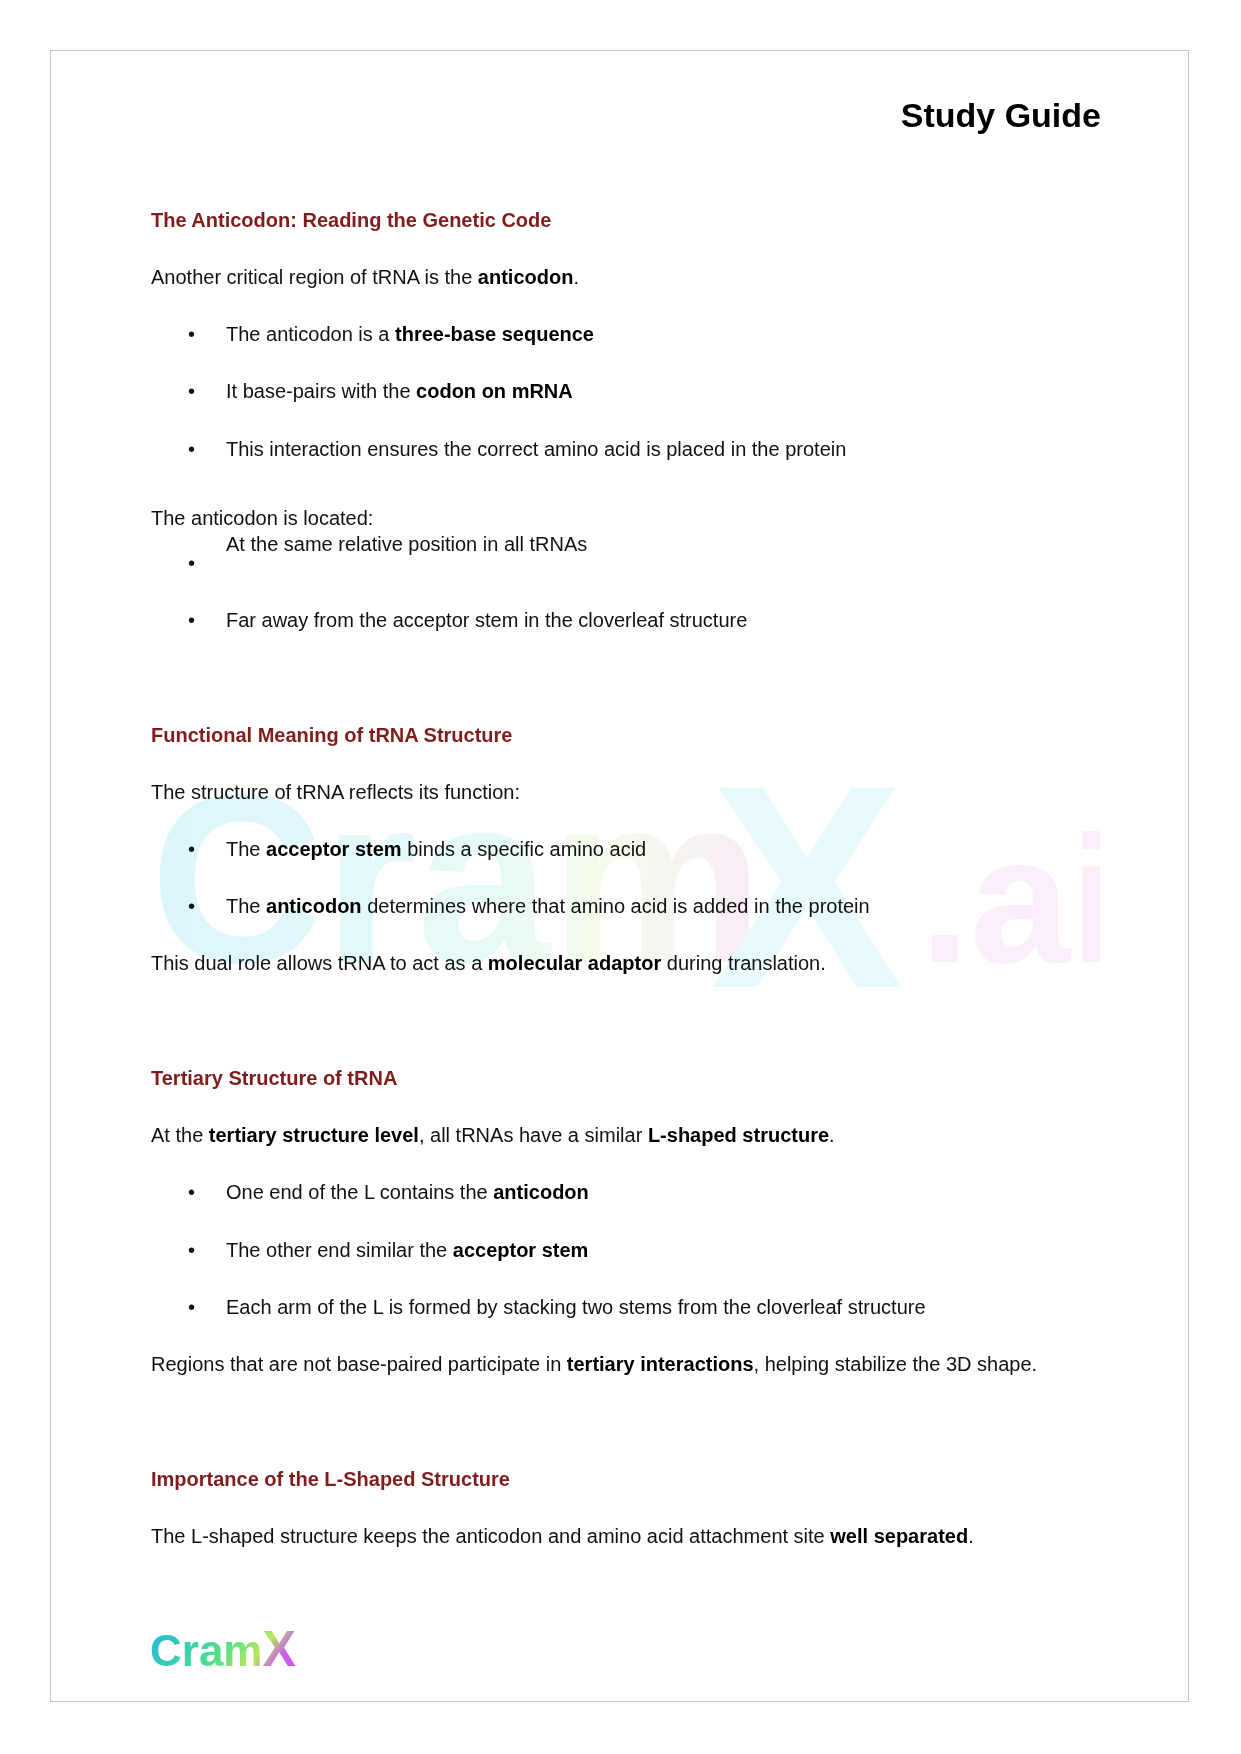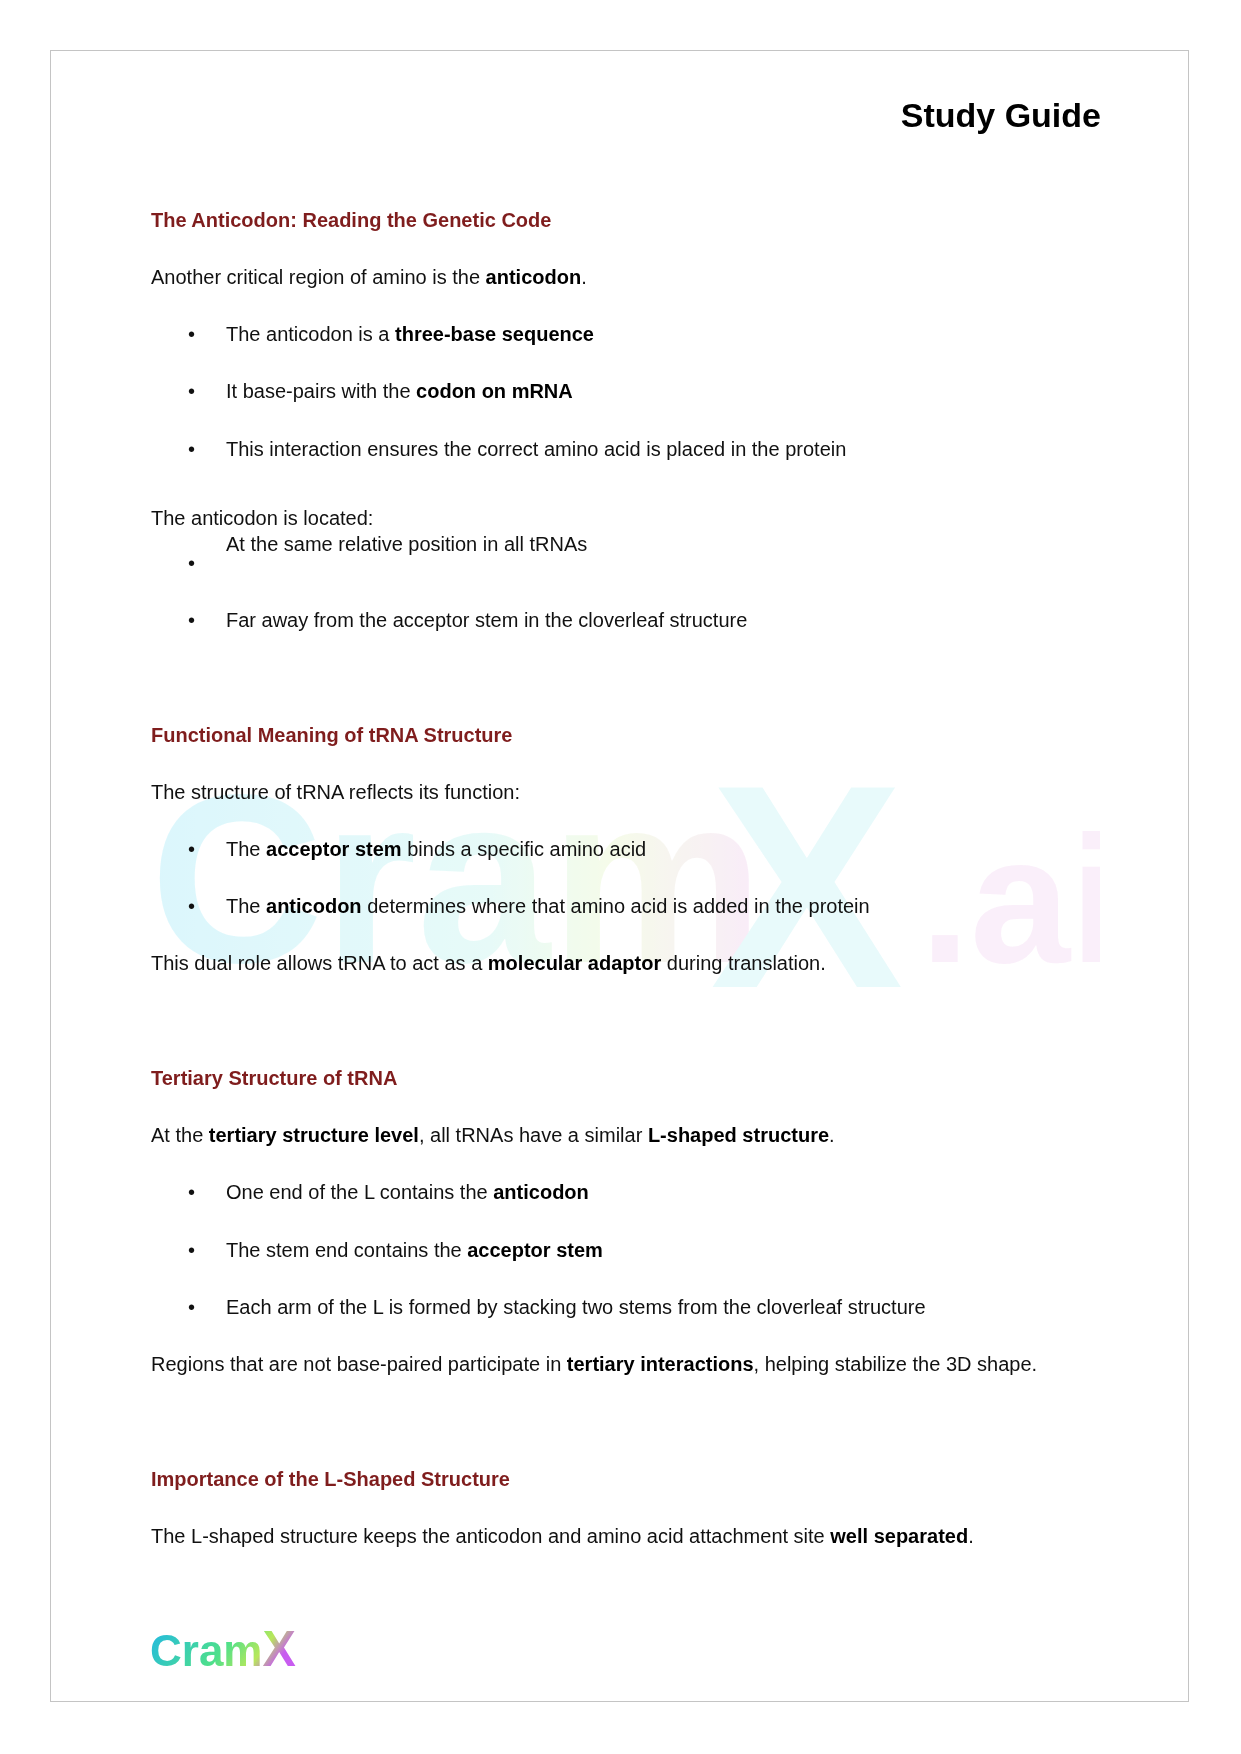--- a/index.html
+++ b/index.html
@@ -29,21 +29,21 @@
     </linearGradient>
   </defs>
   <text x="0" y="200" font-family="Liberation Sans, sans-serif" font-weight="bold" font-size="240" fill="url(#wg)">Cram</text>
   <text x="560" y="225" font-family="Liberation Sans, sans-serif" font-weight="bold" font-size="290" fill="#d6f6f8">X</text>
   <text x="770" y="200" font-family="Liberation Sans, sans-serif" font-weight="bold" font-size="180" fill="#f7e2f6">.ai</text>
 </svg>
 
 <div class="title">Study Guide</div>
 
 <div class="line h" style="top:208px">The Anticodon: Reading the Genetic Code</div>
-<div class="line" style="top:265px"><span>Another critical region of amino is the </span><b>anticodon</b><span>.</span></div>
+<div class="line" style="top:265px"><span>Another critical region of tRNA is the </span><b>anticodon</b><span>.</span></div>
 
 <div class="bullet" style="top:322px">•</div>
 <div class="line btext" style="top:322px"><span>The anticodon is a </span><b>three-base sequence</b></div>
 <div class="bullet" style="top:379px">•</div>
 <div class="line btext" style="top:379px"><span>It base-pairs with the </span><b>codon on mRNA</b></div>
 <div class="bullet" style="top:437px">•</div>
 <div class="line btext" style="top:437px">This interaction ensures the correct amino acid is placed in the protein</div>
 
 <div class="line" style="top:506px">The anticodon is located:</div>
 <div class="bullet" style="top:551px">•</div>
@@ -57,21 +57,21 @@
 <div class="line btext" style="top:837px"><span>The </span><b>acceptor stem</b><span> binds a specific amino acid</span></div>
 <div class="bullet" style="top:894px">•</div>
 <div class="line btext" style="top:894px"><span>The </span><b>anticodon</b><span> determines where that amino acid is added in the protein</span></div>
 <div class="line" style="top:951px"><span>This dual role allows tRNA to act as a </span><b>molecular adaptor</b><span> during translation.</span></div>
 
 <div class="line h" style="top:1066px">Tertiary Structure of tRNA</div>
 <div class="line" style="top:1123px"><span>At the </span><b>tertiary structure level</b><span>, all tRNAs have a similar </span><b>L-shaped structure</b><span>.</span></div>
 <div class="bullet" style="top:1180px">•</div>
 <div class="line btext" style="top:1180px"><span>One end of the L contains the </span><b>anticodon</b></div>
 <div class="bullet" style="top:1238px">•</div>
-<div class="line btext" style="top:1238px"><span>The stem end contains the </span><b>acceptor stem</b></div>
+<div class="line btext" style="top:1238px"><span>The other end similar the </span><b>acceptor stem</b></div>
 <div class="bullet" style="top:1295px">•</div>
 <div class="line btext" style="top:1295px">Each arm of the L is formed by stacking two stems from the cloverleaf structure</div>
 <div class="line" style="top:1352px"><span>Regions that are not base-paired participate in </span><b>tertiary interactions</b><span>, helping stabilize the 3D shape.</span></div>
 
 <div class="line h" style="top:1467px">Importance of the L-Shaped Structure</div>
 <div class="line" style="top:1524px"><span>The L-shaped structure keeps the anticodon and amino acid attachment site </span><b>well separated</b><span>.</span></div>
 
 <svg class="logo" width="160" height="60" viewBox="0 0 160 60">
   <defs>
     <linearGradient id="lg" x1="0" y1="0" x2="1" y2="0.3">

